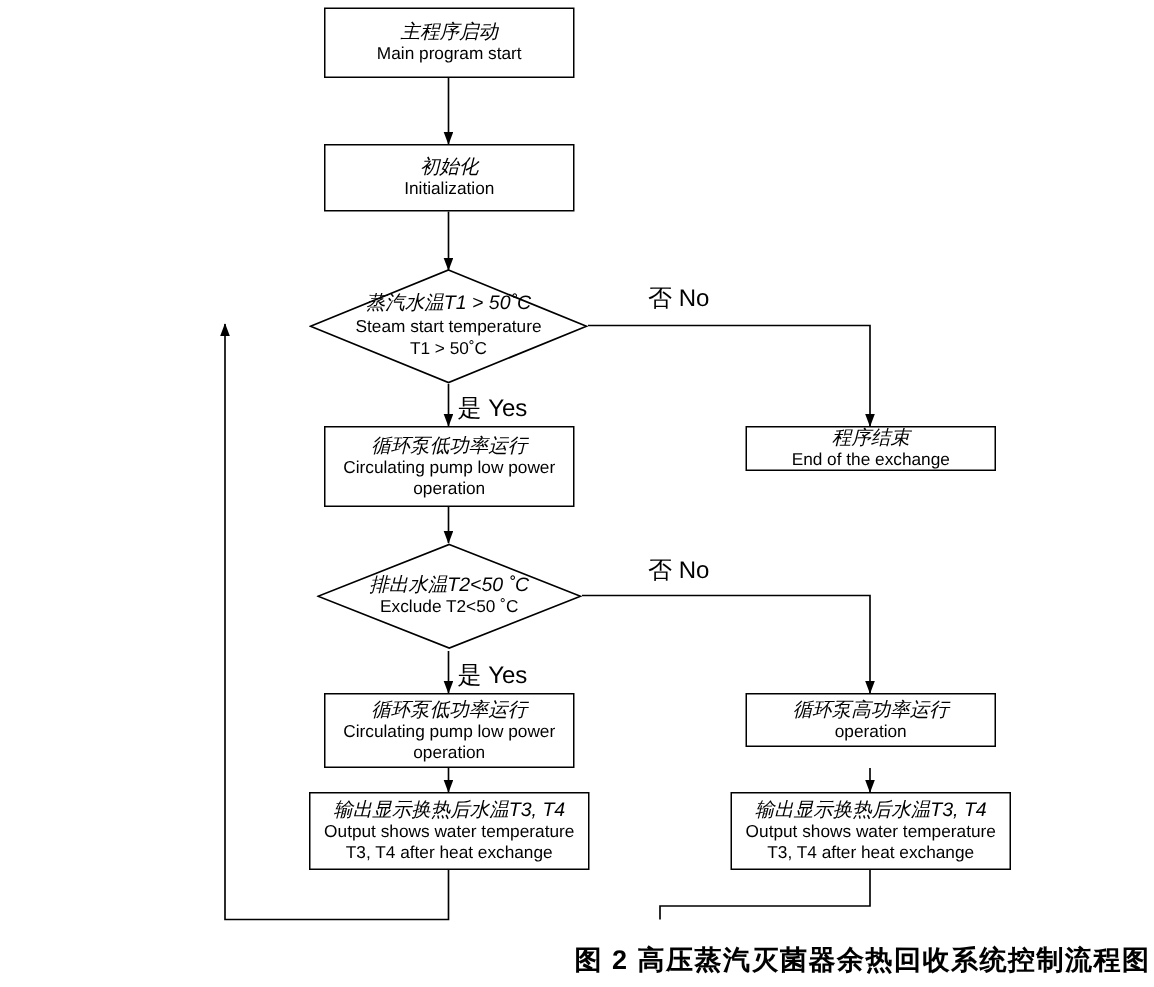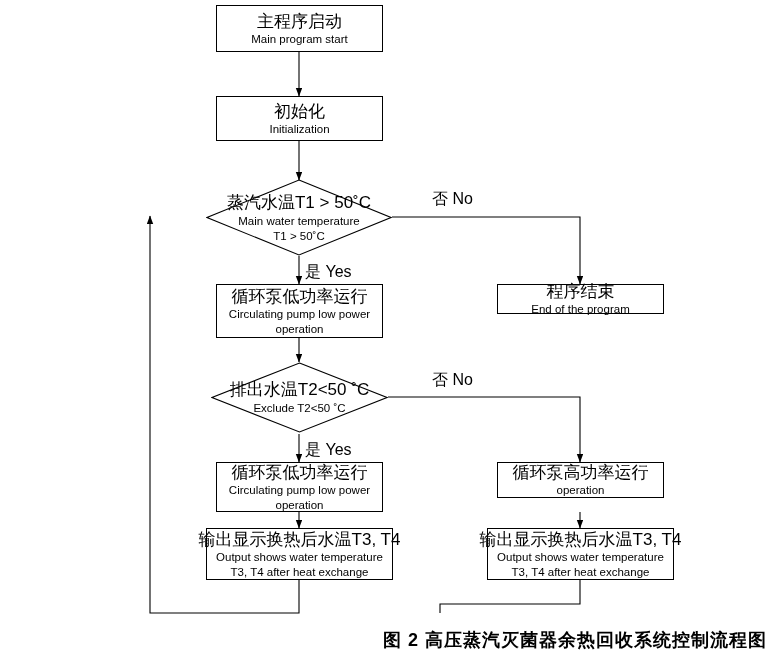--- a/index.html
+++ b/index.html
@@ -29,22 +29,23 @@
     align-items: center;
     justify-content: center;
     text-align: center;
     line-height: 1.25;
   }
   .box {
     border: 1px solid #000;
     background: #fff;
   }
   .cn {
-    font-size: 17px;
+    font-size: 13px;
     white-space: nowrap;
+    font-style: italic;
   }
   .en {
     font-size: 11.5px;
     white-space: nowrap;
   }
   .diamond-wrap {
     position: absolute;
   }
   .diamond-shape {
     position: absolute;
@@ -128,37 +129,37 @@
     <div class="cn">初始化</div>
     <div class="en">Initialization</div>
   </div>
 
   <div class="diamond-wrap" style="left:206px; top:179px; width:186px; height:77px;">
     <svg class="diamond-shape" viewBox="0 0 186 77" xmlns="http://www.w3.org/2000/svg">
       <polygon points="93,1 185,38.5 93,76 1,38.5" fill="#fff" stroke="#000" stroke-width="1.1"></polygon>
     </svg>
     <div class="diamond-text">
       <div class="cn">蒸汽水温T1 &gt; 50˚C</div>
-      <div class="en">Main water temperature</div>
+      <div class="en">Steam start temperature</div>
       <div class="en">T1 &gt; 50˚C</div>
     </div>
   </div>
 
   <div class="edge-label" style="left:432px; top:189px;">否  No</div>
   <div class="edge-label" style="left:305px; top:262px;">是  Yes</div>
 
   <div class="node box" style="left:216px; top:284px; width:167px; height:54px;">
     <div class="cn">循环泵低功率运行</div>
     <div class="en">Circulating pump low power</div>
     <div class="en">operation</div>
   </div>
 
   <div class="node box" style="left:497px; top:284px; width:167px; height:30px;">
     <div class="cn">程序结束</div>
-    <div class="en">End of the program</div>
+    <div class="en">End of the exchange</div>
   </div>
 
   <div class="diamond-wrap" style="left:211px; top:362px; width:177px; height:71px;">
     <svg class="diamond-shape" viewBox="0 0 177 71" xmlns="http://www.w3.org/2000/svg">
       <polygon points="88.5,1 176,35.5 88.5,70 1,35.5" fill="#fff" stroke="#000" stroke-width="1.1"></polygon>
     </svg>
     <div class="diamond-text">
       <div class="cn">排出水温T2&lt;50 ˚C</div>
       <div class="en">Exclude T2&lt;50 ˚C</div>
     </div>

